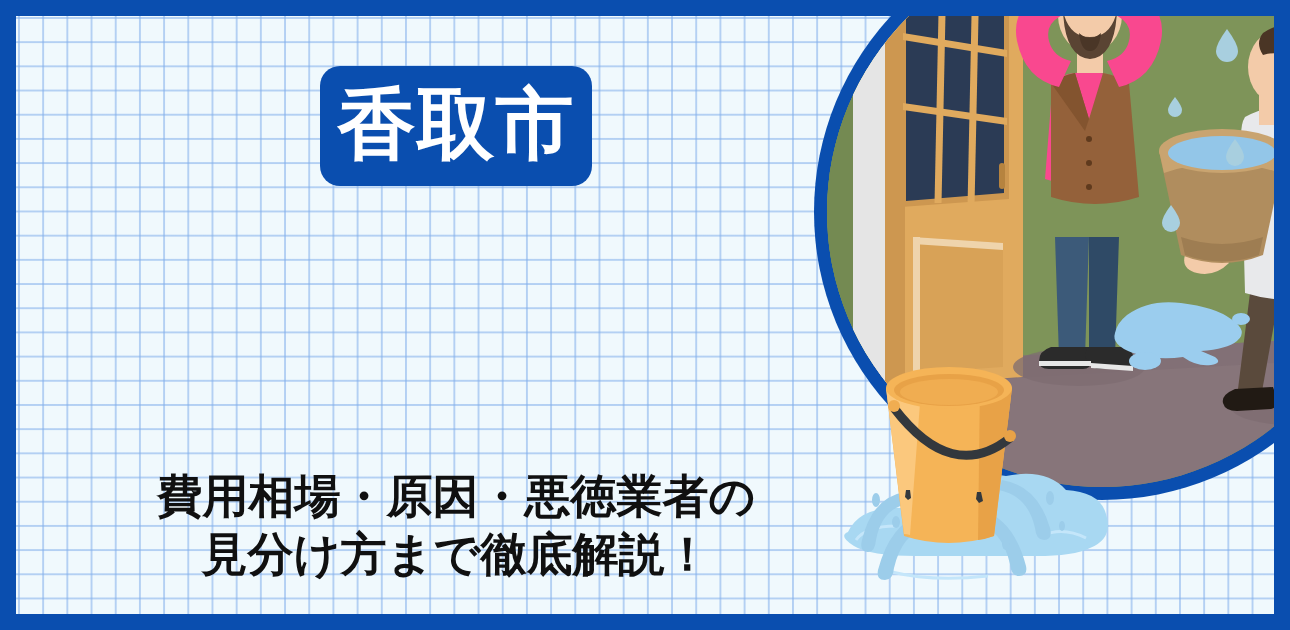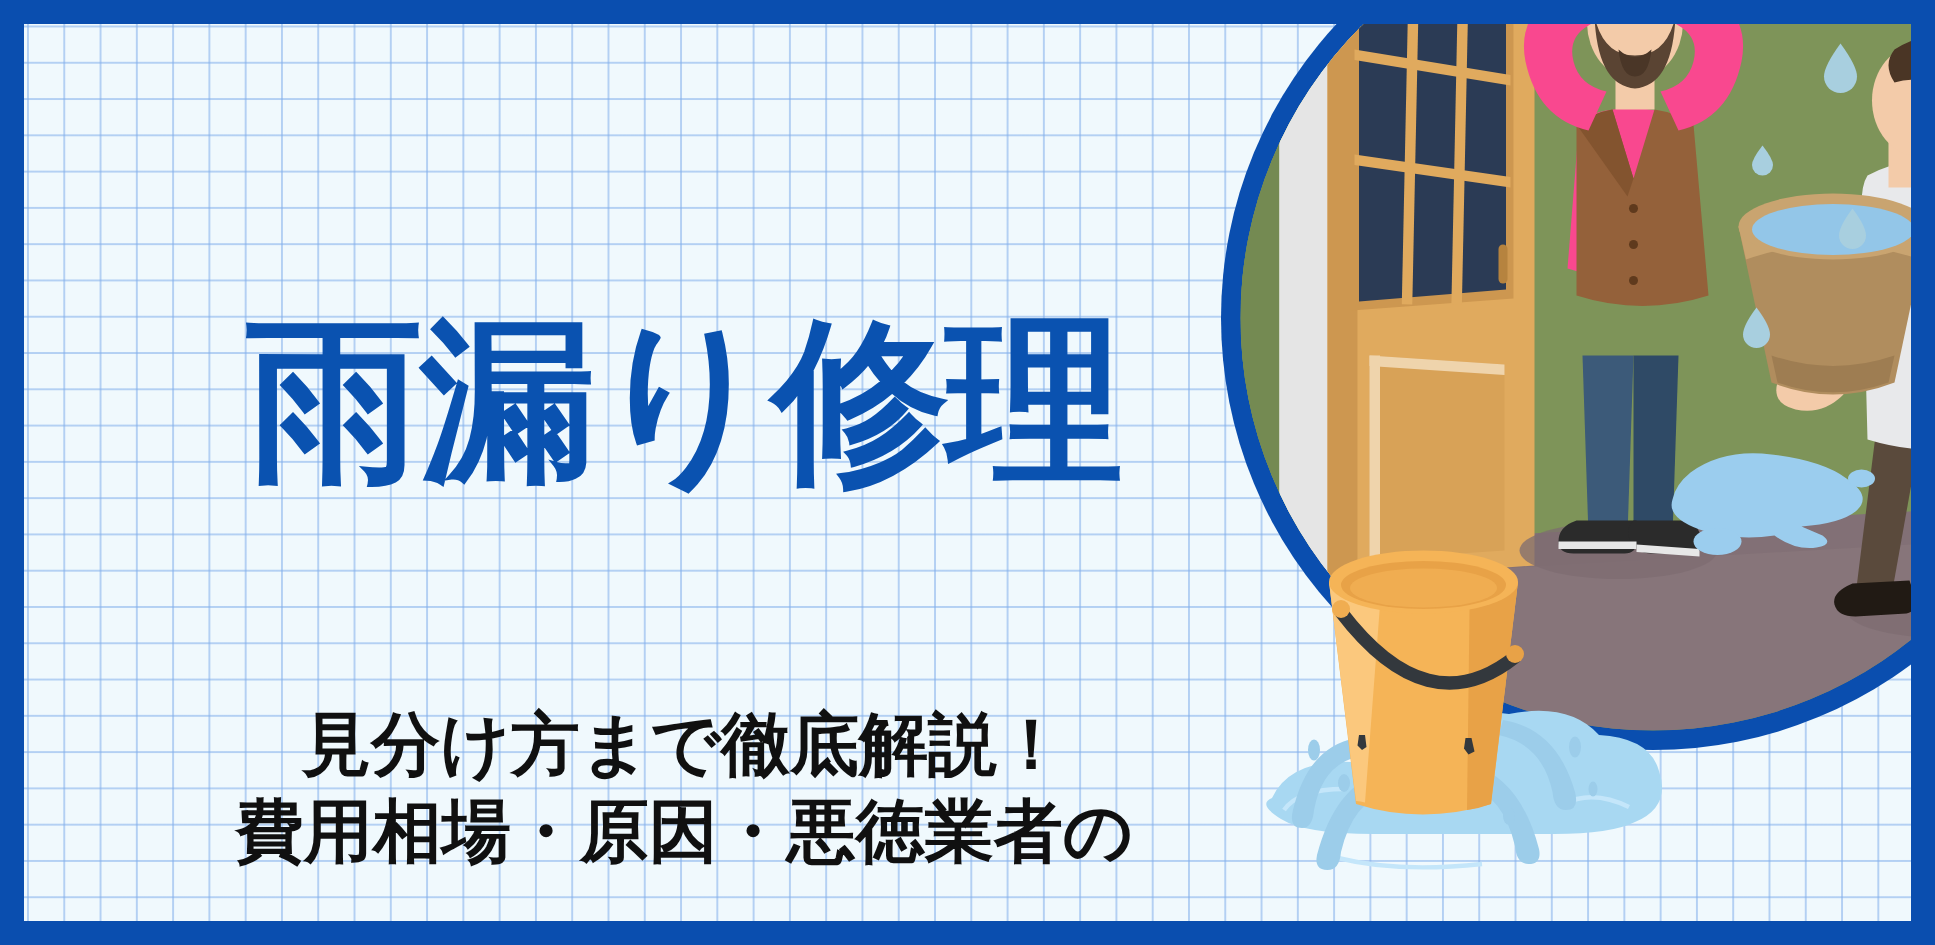--- a/index.html
+++ b/index.html
@@ -288,23 +288,25 @@
         <circle cx="62" cy="60" r="6" fill="#f0ad51"></circle>
         <circle cx="178" cy="90" r="6" fill="#e8a247"></circle>
 
         <g fill="#33383d">
           <path d="M74 144 l4 0 l1 8 l-3 2 l-3 -3 Z"></path>
           <path d="M145 146 l4 0 l2 9 l-4 2 l-3 -4 Z"></path>
         </g>
       </svg>
     </div>
 
-
-    <div id="title1">雨漏り修理</div>
+    <div id="badge">
+      <span class="badge-text">香取市</span>
+    </div>
+
 
 
     <div id="subtitle">
+      <span class="sub-line">費用相場・原因・悪徳業者の</span>
       <span class="sub-line">見分け方まで徹底解説！</span>
-      <span class="sub-line">費用相場・原因・悪徳業者の</span>
     </div>
 
   </div>
 </div>
 
 </body></html>

